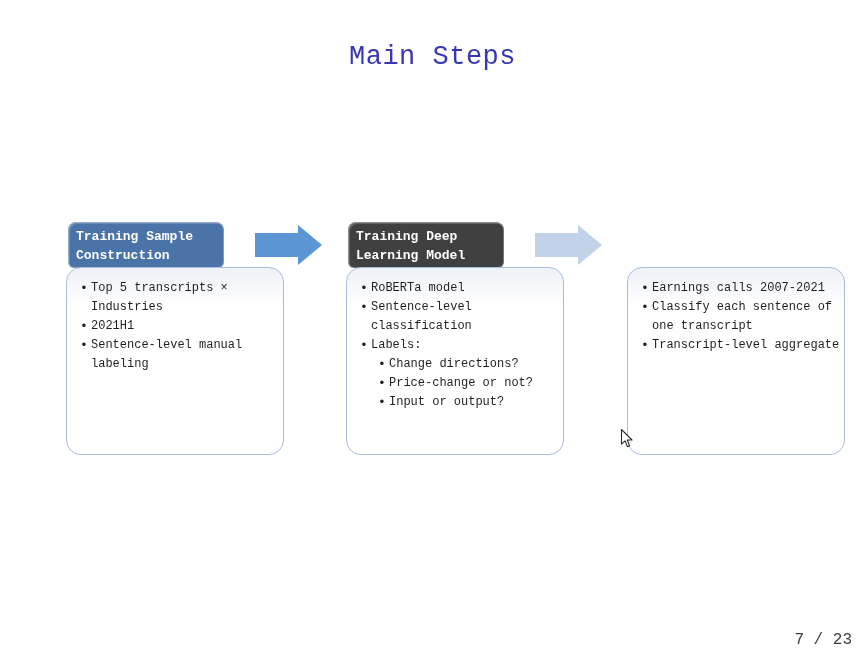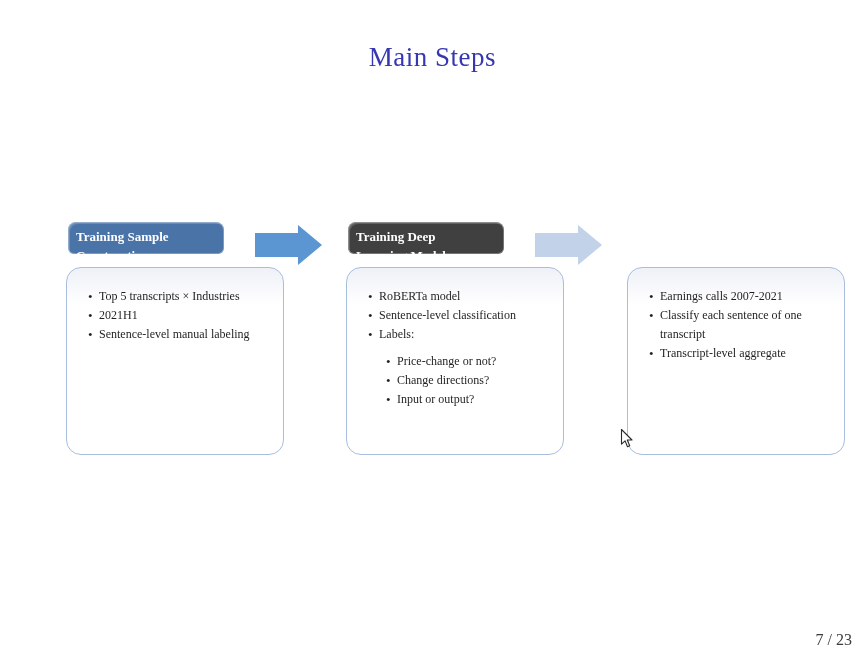--- a/index.html
+++ b/index.html
@@ -1,20 +1,20 @@
 <!DOCTYPE html>
 <html><head>
 <meta charset="utf-8">
 <style>
   html,body{margin:0;padding:0;}
   .slide{
     position:relative;
     width:865px;height:651px;
     background:#ffffff;
-    font-family:Liberation Serif, serif;
+    font-family:Liberation Mono, monospace;
     overflow:hidden;
     border-radius:25px;
   }
   .slide-title{
     position:absolute;
     top:42px;left:0;width:100%;
     text-align:center;
     font-size:27px;
     font-weight:500;
     letter-spacing:0.5px;
@@ -22,21 +22,21 @@
   }
   .step{
     position:absolute;
     top:222px;
     width:218px;
     height:234px;
   }
   .step-header{
     position:absolute;
     left:2px;top:0;
-    width:156px;height:32px;
+    width:156px;height:46px;
     border-radius:8px 8px 6px 6px;
     box-shadow:inset 0 0 0 1px rgba(255,255,255,0.28), inset 2px 2px 0 rgba(255,255,255,0.18);
     color:#ffffff;
     font-size:13px;
     font-weight:bold;
     line-height:19px;
     padding:5px 8px 0 8px;
     box-sizing:border-box;
     white-space:pre-line;
     z-index:1;
@@ -50,21 +50,21 @@
     border:1.5px solid #a9bddc;
     border-radius:15px;
     z-index:2;
     padding:11px 2px 0 24px;
     font-size:12px;
     line-height:19px;
     color:#1f1f1f;
   }
   ul.bullets{
     list-style:none;
-    margin:8px;padding:0;
+    margin:0;padding:0;
   }
   ul.bullets li{
     position:relative;
   }
   ul.bullets li > .li-text{display:inline;}
   ul.bullets li::before{
     content:"\2022";
     position:absolute;
     left:-11px;
     top:0;
@@ -116,22 +116,22 @@
 
   <div class="step" style="left:346px">
     <div class="step-header" style="background: #404040;">Training Deep
 Learning Model</div>
     <div class="step-body">
       <ul class="bullets">
         <li><span class="li-text">RoBERTa model</span></li>
         <li><span class="li-text">Sentence-level classification</span></li>
         <li><span class="li-text">Labels:</span>
           <ul class="bullets sub">
+            <li><span class="li-text">Change directions?</span></li>
             <li><span class="li-text">Price-change or not?</span></li>
-            <li><span class="li-text">Change directions?</span></li>
             <li><span class="li-text">Input or output?</span></li>
           </ul>
         </li>
       </ul>
     </div>
   </div>
 
   <svg class="flow-arrow" style="left:535px" width="68" height="42" viewBox="0 0 68 42">
     <polygon points="0,9 43,9 43,1 67,21 43,41 43,33 0,33" fill="#c2d2e9"></polygon>
   </svg>

